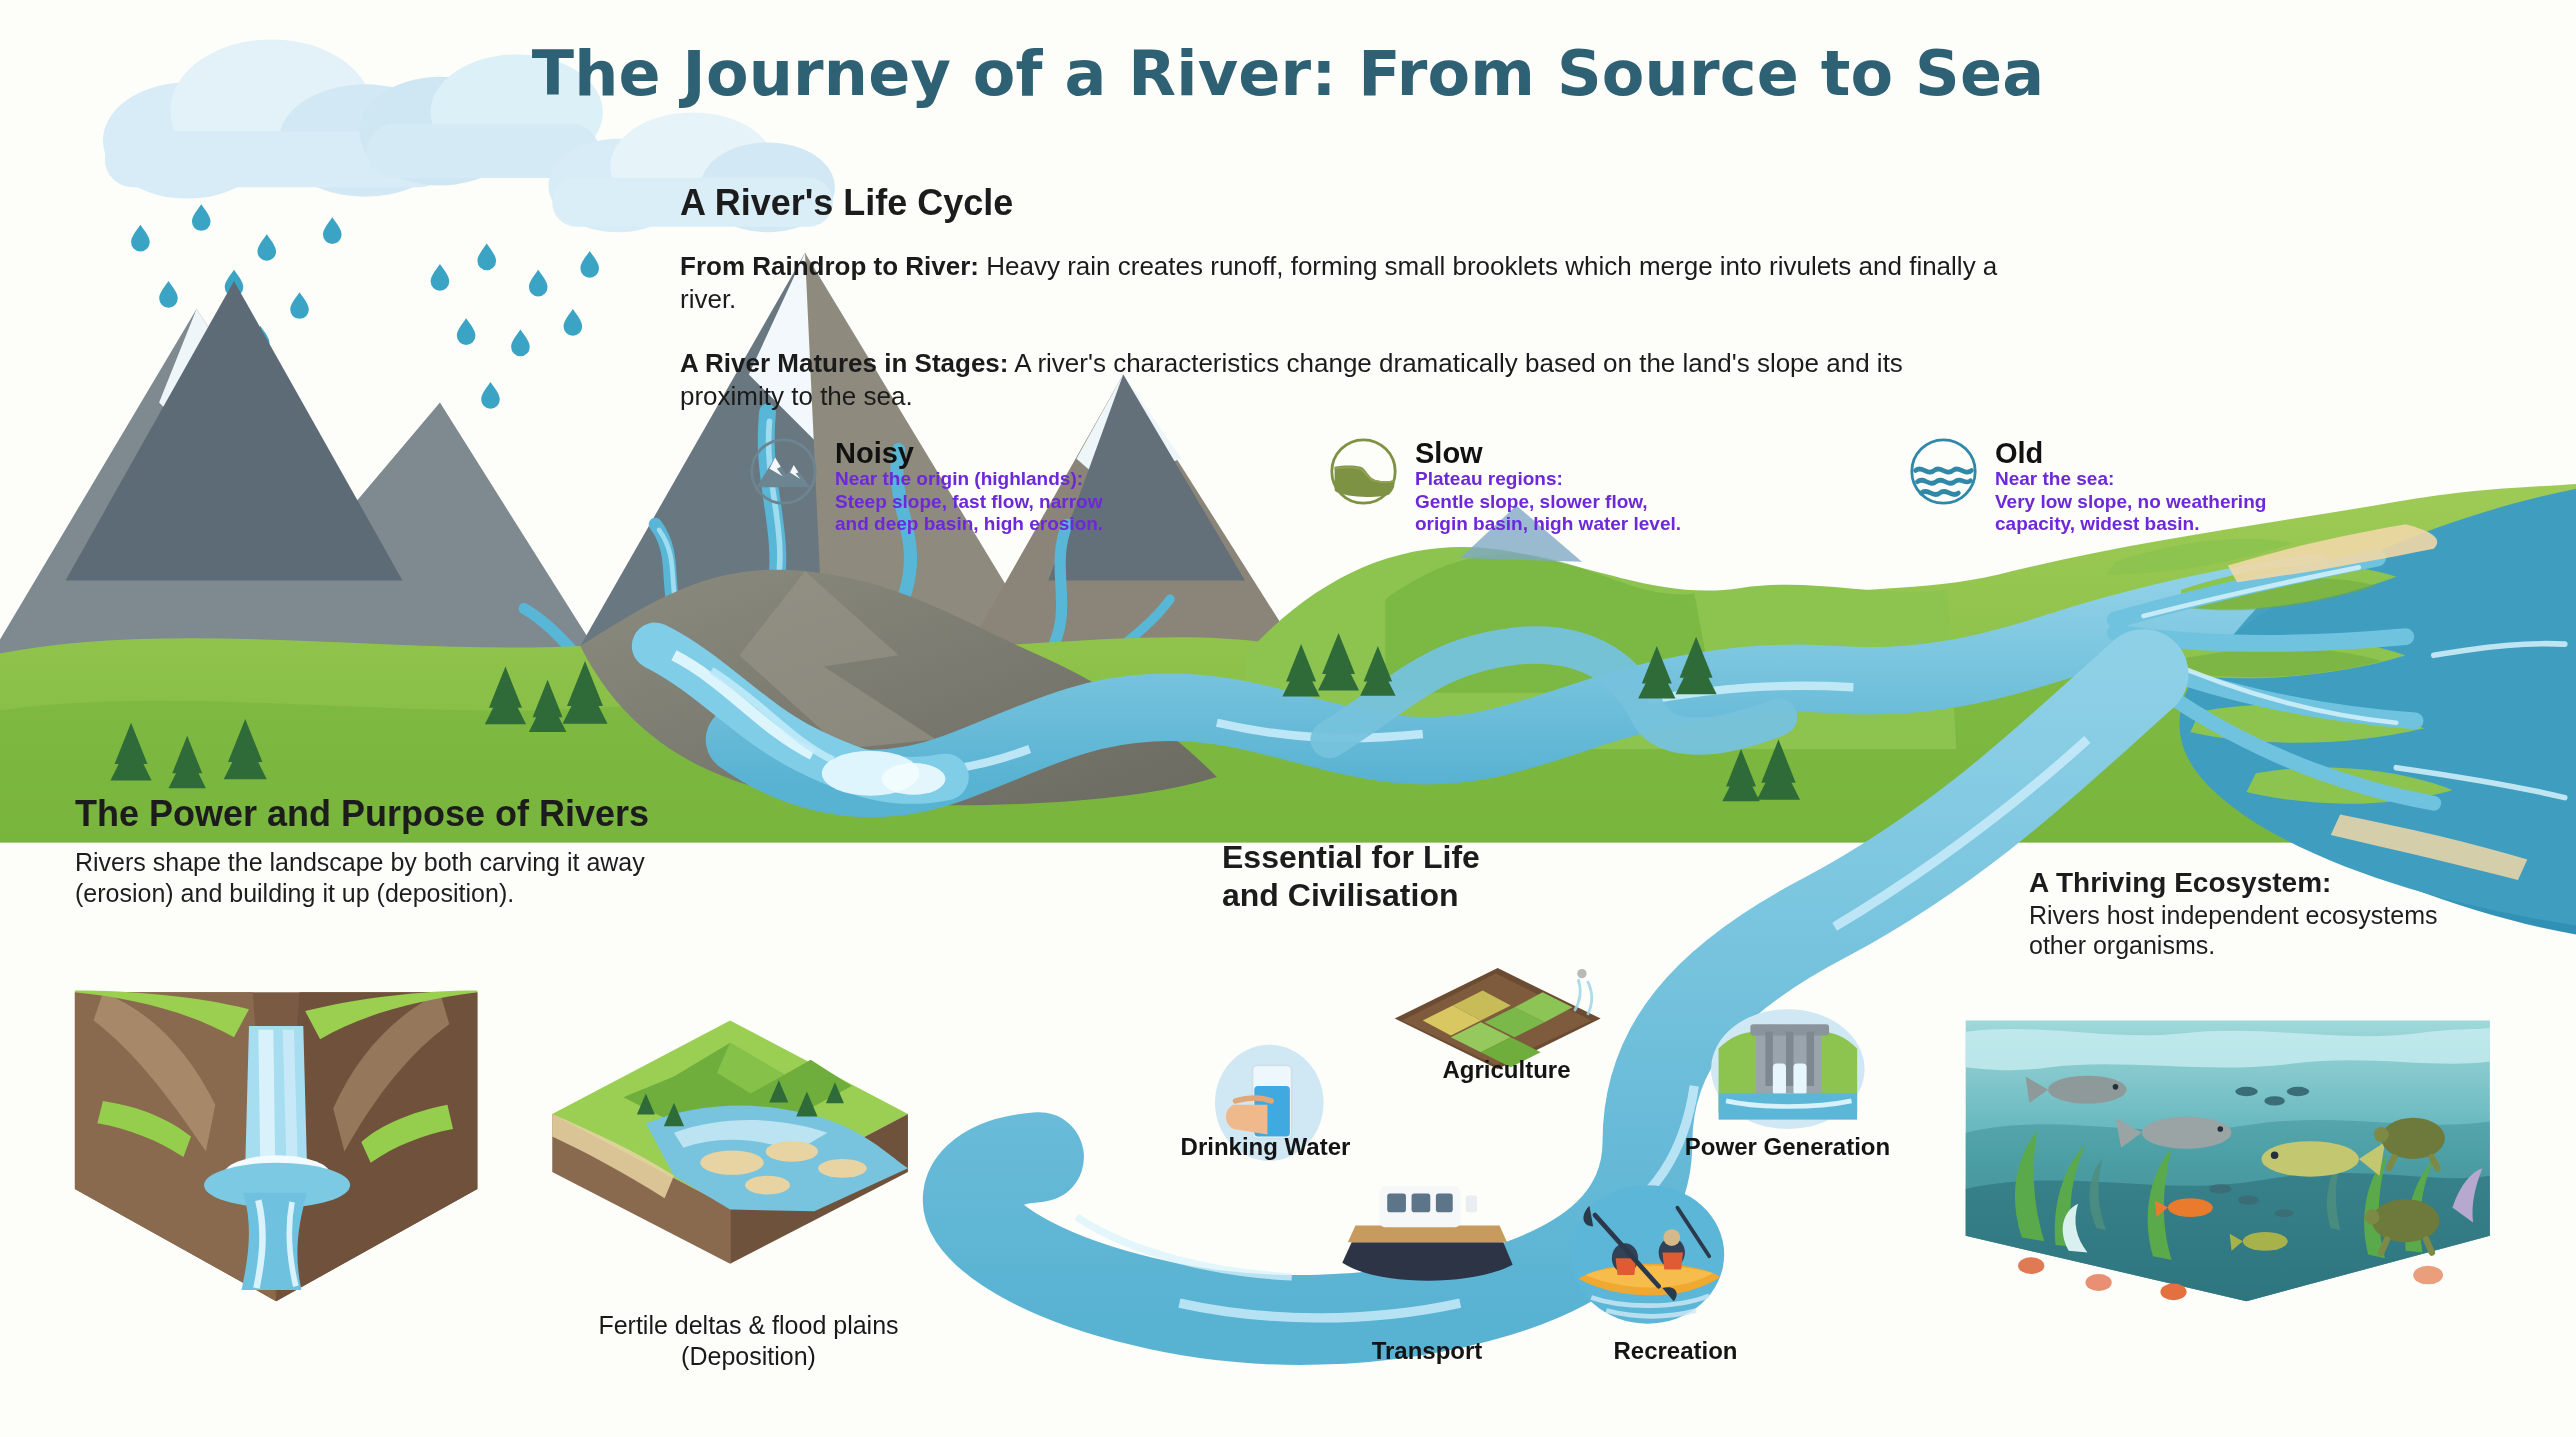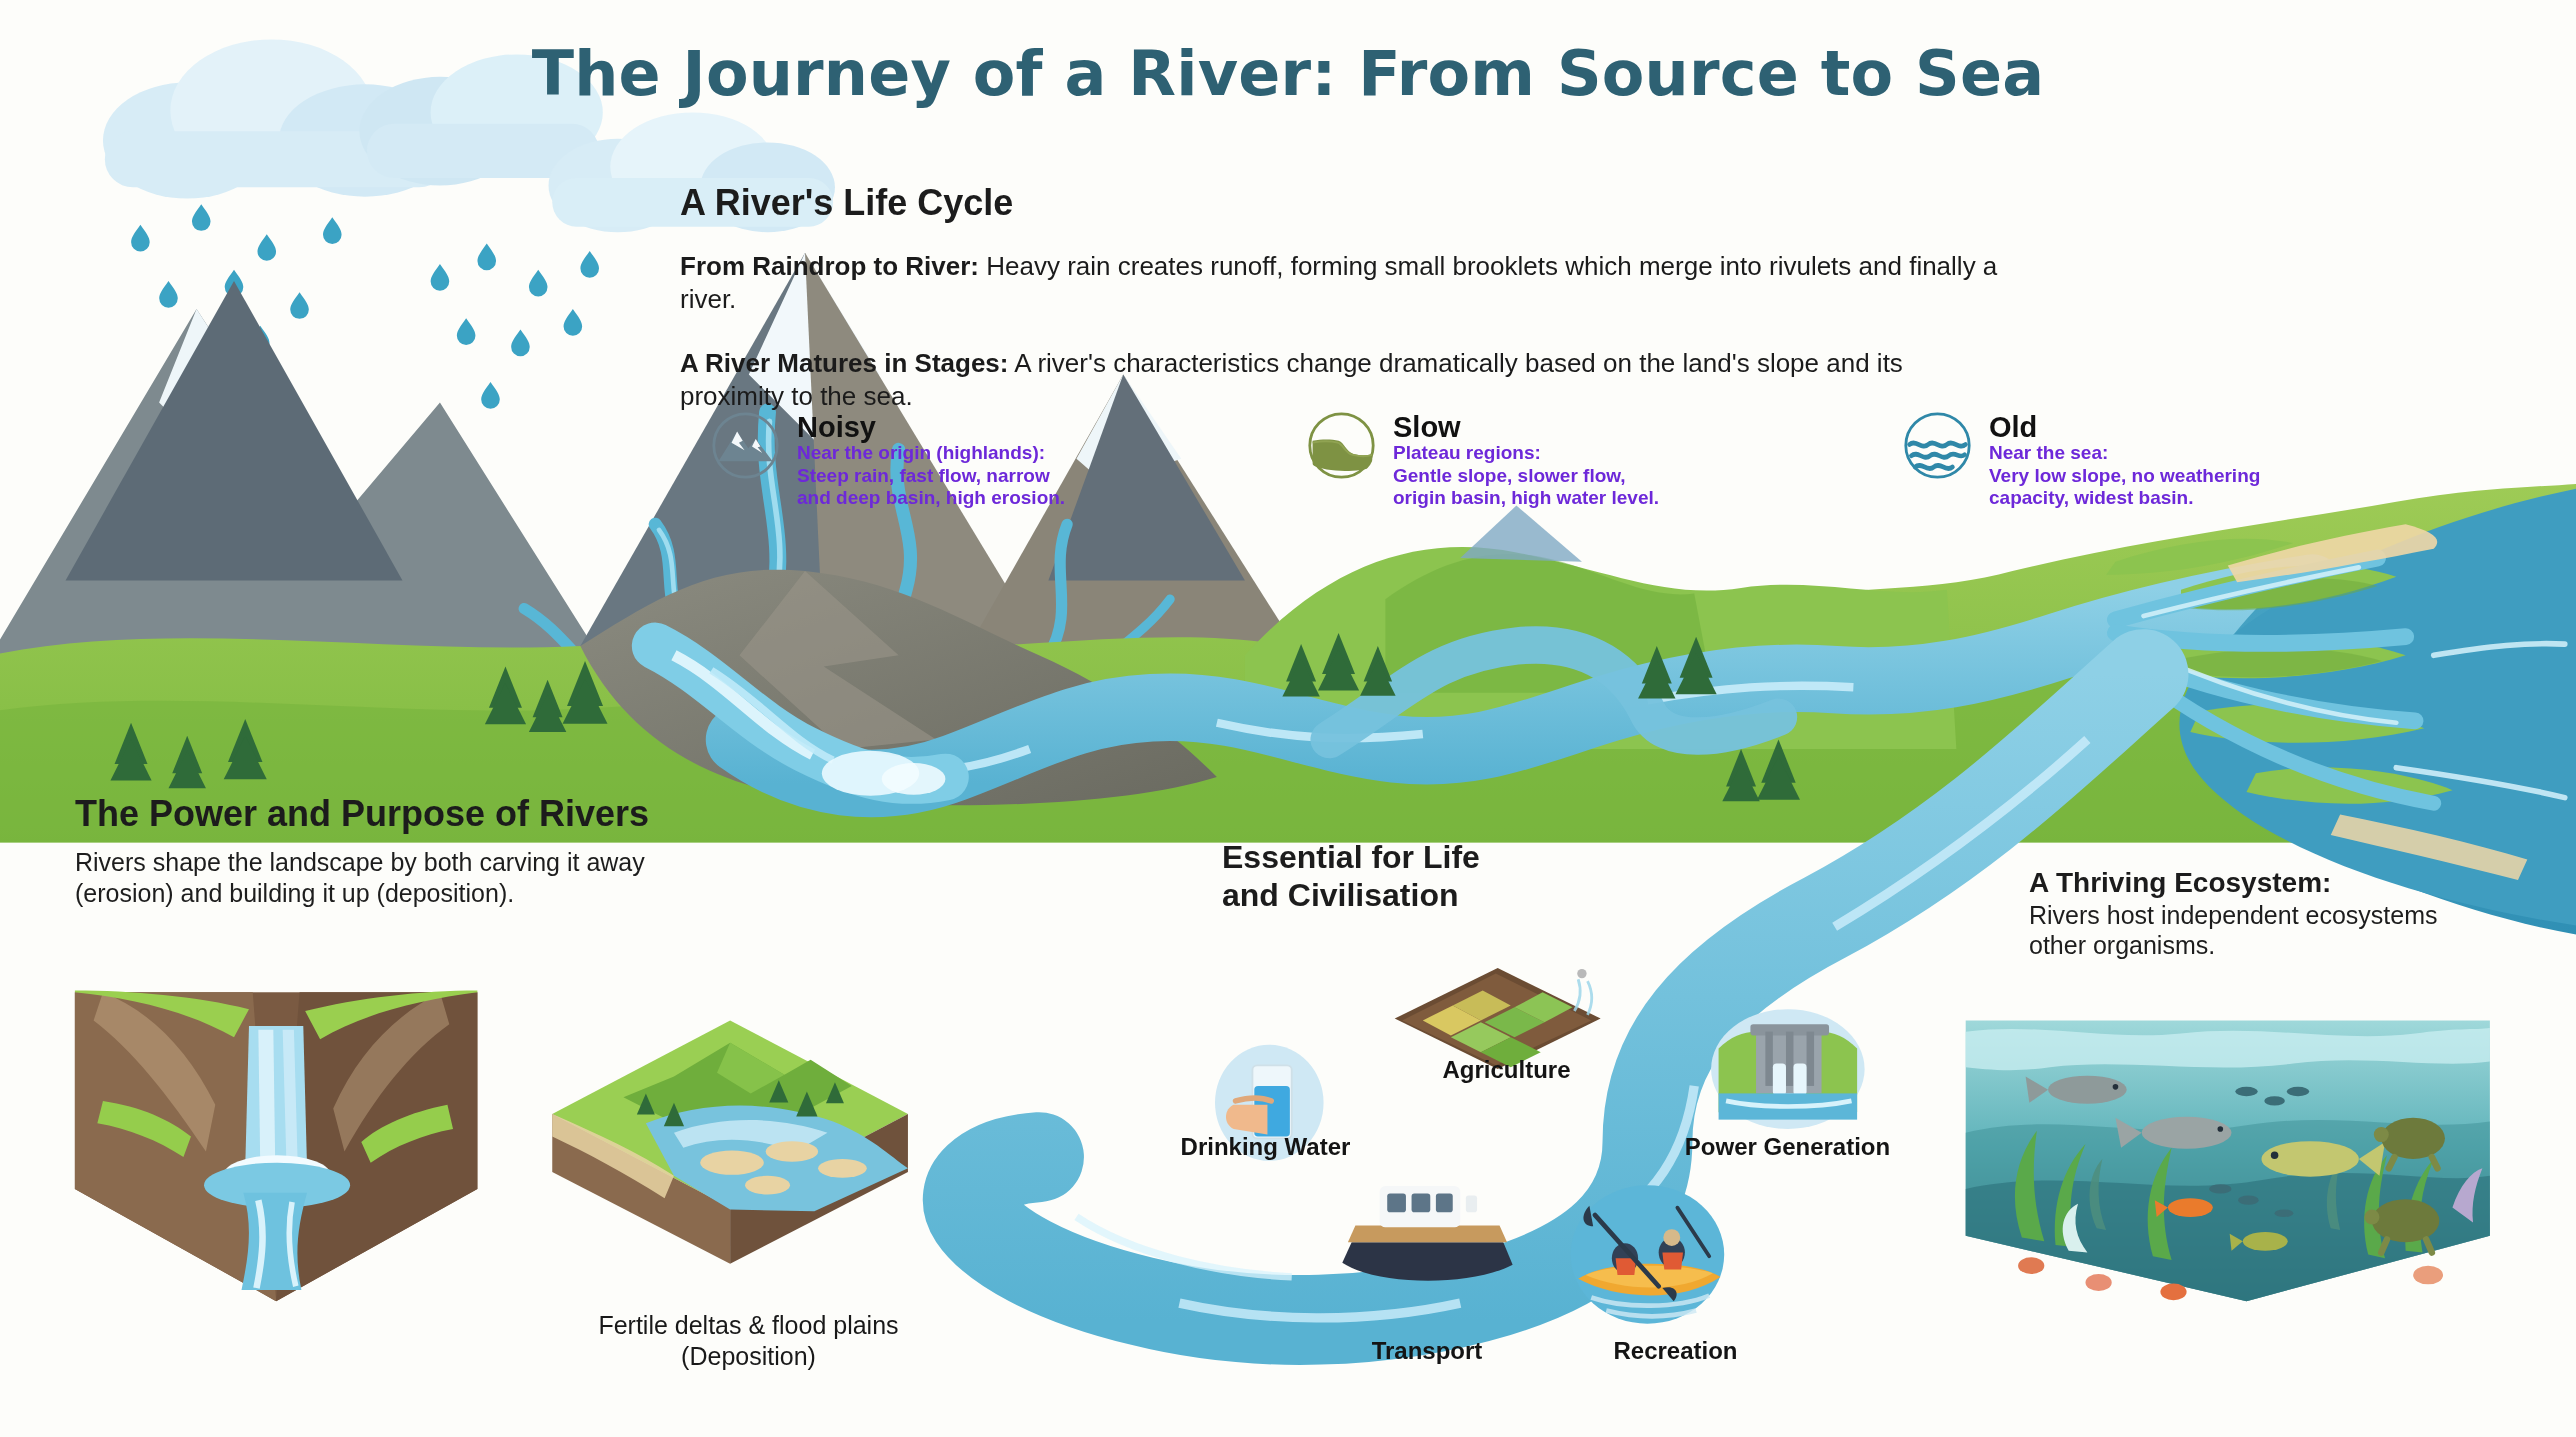--- a/index.html
+++ b/index.html
@@ -30,21 +30,21 @@
   .stage-desc{font-size:19px;font-weight:600;color:#6d28d9;line-height:1.2;}
   .caption{font-size:25px;color:#191919;text-align:center;line-height:1.22;}
   .use-label{font-size:24px;font-weight:600;color:#141414;text-align:center;}
 
   
   #lifecycle-block{left:680px;top:183px;width:1329px;}
   #lifecycle-block .h2{margin:0 0 27px 0;}
   #lead-1{margin:0 0 32px 0;}
   #lead-2{margin:0;}
 
-  .stage-row{position:absolute;left:711px;top:411px;width:1778px;display:flex;gap:16px;}
+  .stage-row{position:absolute;left:711px;top:437px;width:1778px;display:flex;gap:0;justify-content:flex-end;}
   .stage-item{display:flex;gap:17px;align-items:flex-start;width:580px;}
   .stage-icon{flex:0 0 auto;width:69px;height:69px;border-radius:50%;position:relative;overflow:hidden;}
   .stage-txt{padding-top:1.9px;}
 
   #power-block{left:75px;top:794px;width:861px;}
   #power-block .h2{margin:0 0 13px 0;}
 
   #essential-block{left:1222px;top:838px;width:431px;}
   #essential-block .h3{font-size:32px;}
 
@@ -560,21 +560,21 @@
           <circle cx="37" cy="37" r="34" fill="none" stroke="#6d8491" stroke-width="3"></circle>
           <path d="M8,54 L28,22 L40,40 L48,30 L66,54 Z" fill="#6d8491"></path>
           <path d="M28,22 L34,32 L30,34 L36,42 L22,34 Z" fill="#f4f8fa"></path>
           <path d="M48,30 L53,38 L50,39 L55,45 L44,38 Z" fill="#f4f8fa"></path>
         </svg>
       </div>
       <div class="stage-txt">
         <div class="stage-name">Noisy</div>
         <div class="stage-desc">
           <div>Near the origin (highlands):</div>
-          <div>Steep rain, fast flow, narrow</div>
+          <div>Steep slope, fast flow, narrow</div>
           <div>and deep basin, high erosion.</div>
         </div>
       </div>
     </div>
 
     <div class="stage-item">
       <div class="stage-icon">
         <svg viewBox="0 0 74 74" width="69" height="69">
           <circle cx="37" cy="37" r="34" fill="none" stroke="#7e9243" stroke-width="3"></circle>
           <path d="M6,32 C16,30 26,30 34,32 C40,34 42,44 50,46 C58,48 64,48 70,46 L70,60 C56,66 20,66 6,58 Z" fill="#7e9243"></path>

